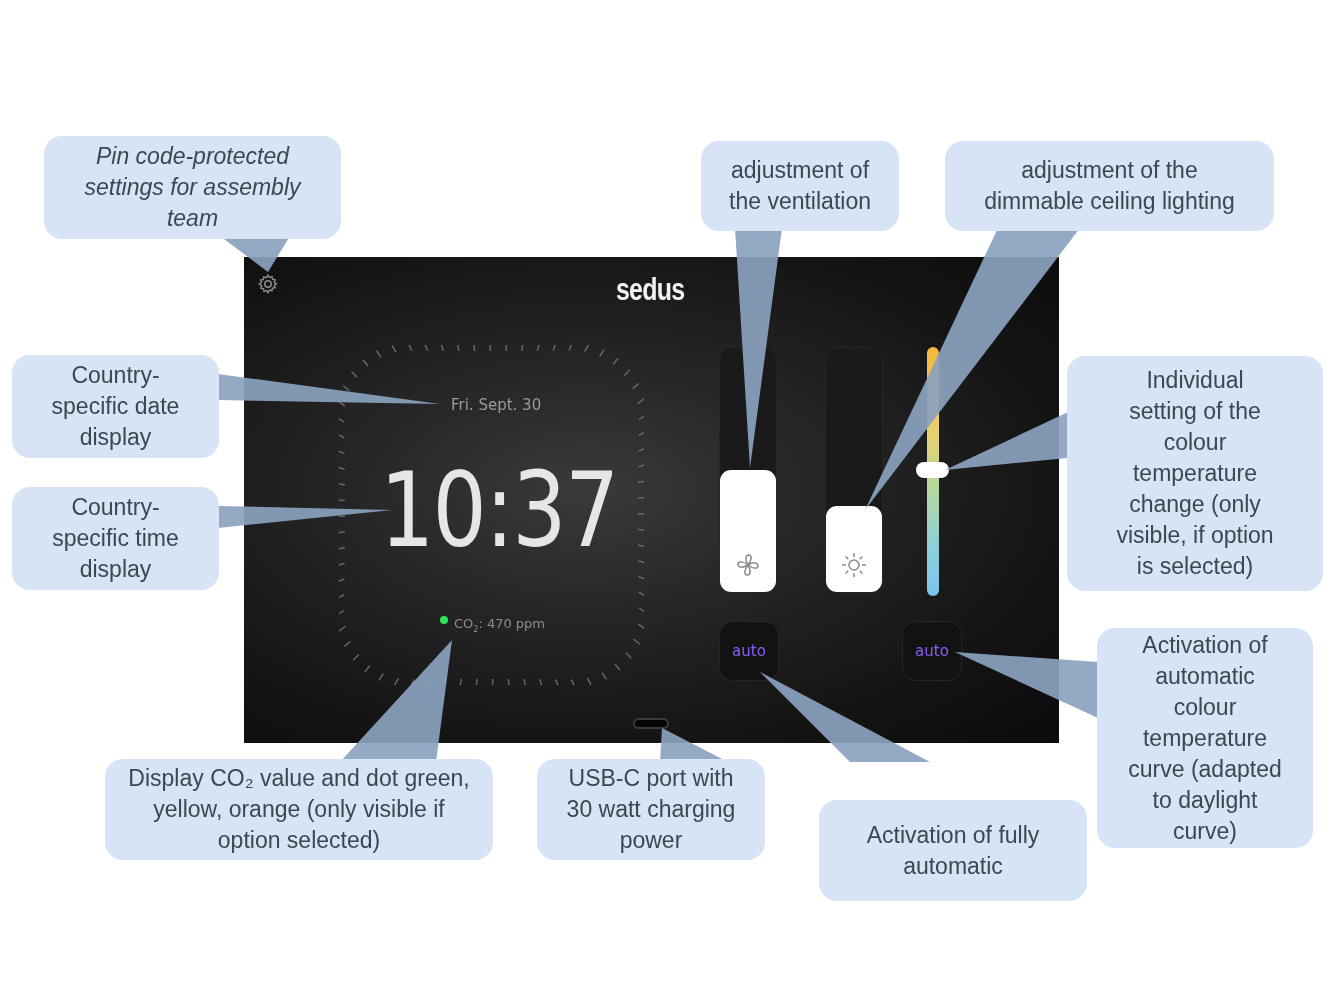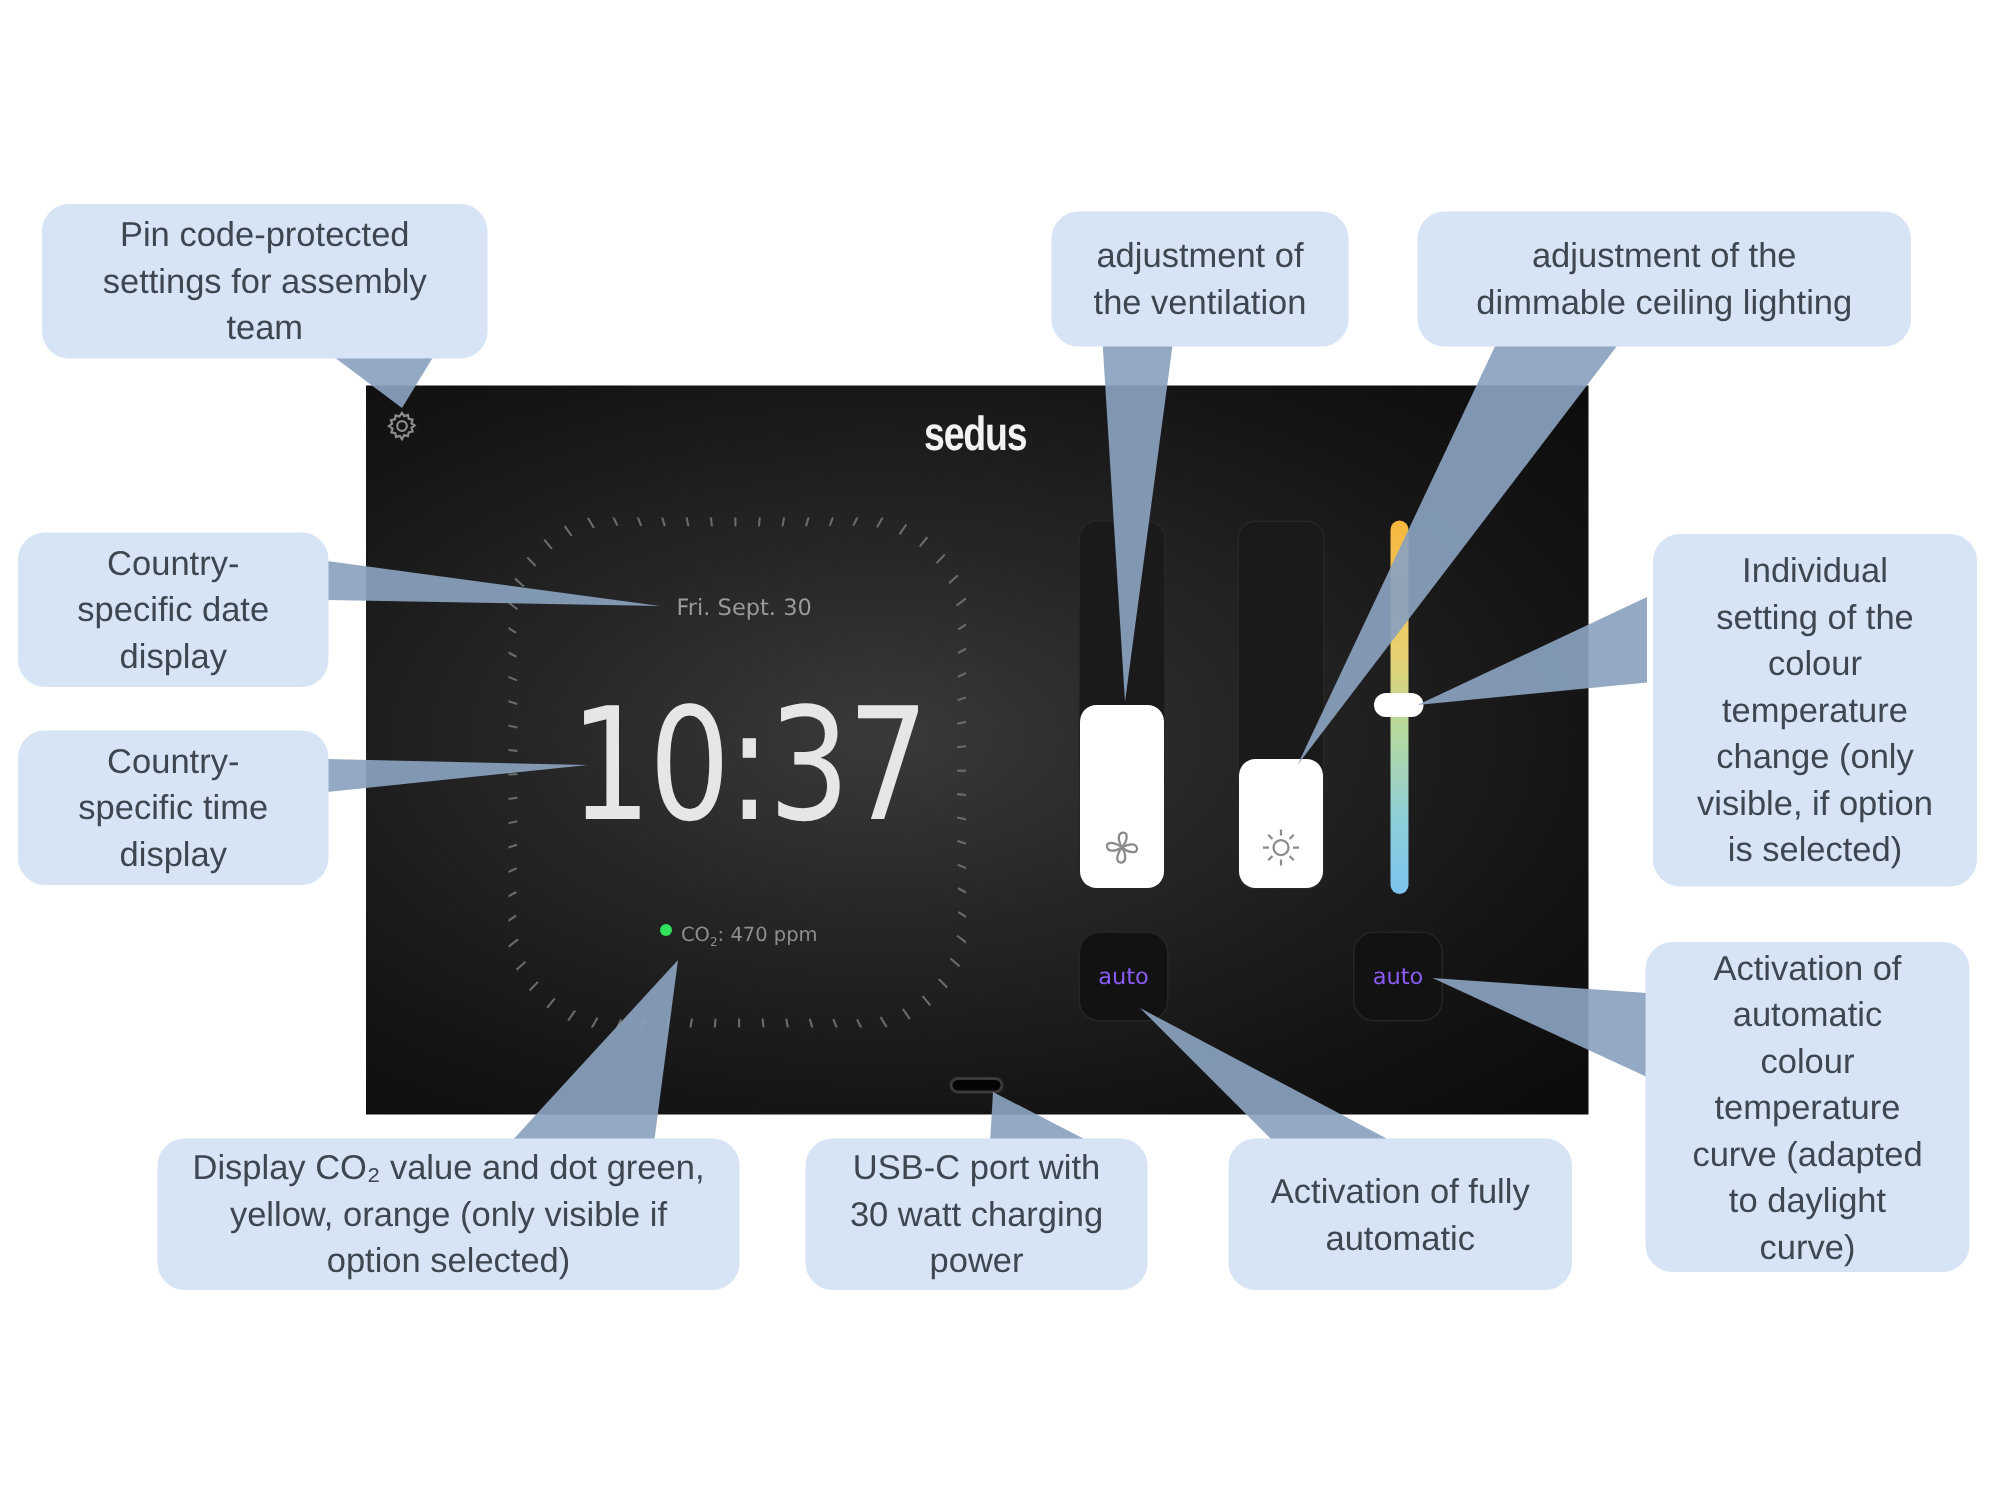--- a/index.html
+++ b/index.html
@@ -176,21 +176,21 @@
     <polygon points="218,374 218,400 440,404"></polygon>
     <polygon points="218,506 218,528 392,510"></polygon>
     <polygon points="1098,398 1098,455 945,470"></polygon>
     <polygon points="340,762 436,762 452,640"></polygon>
     <polygon points="660,762 728,762 662,728"></polygon>
     <polygon points="850,762 930,762 760,672"></polygon>
     <polygon points="1098,662 1098,718 955,652"></polygon>
   </g>
 </svg>
 
-<div class="callout" style="left:28px; top:136px; width:297px; height:103px;">
+<div class="callout" style="left:44px; top:136px; width:297px; height:103px;font-style:italic;">
   <div>
       <span>Pin code-protected</span>
       <span>settings for assembly</span>
       <span>team</span>
     </div>
 </div>
 
 <div class="callout" style="left:701px; top:141px; width:198px; height:90px;">
   <div>
       <span>adjustment of</span>
@@ -214,21 +214,21 @@
 </div>
 
 <div class="callout" style="left:12px; top:487px; width:207px; height:103px;">
   <div>
       <span>Country-</span>
       <span>specific time</span>
       <span>display</span>
     </div>
 </div>
 
-<div class="callout" style="left:1102px; top:356px; width:216px; height:235px;">
+<div class="callout" style="left:1067px; top:356px; width:256px; height:235px;">
   <div>
     <span>Individual</span>
     <span>setting of the</span>
     <span>colour</span>
     <span>temperature</span>
     <span>change (only</span>
     <span>visible, if option</span>
     <span>is selected)</span>
   </div>
 </div>
@@ -254,18 +254,18 @@
 </div>
 
 <div class="callout" style="left:537px; top:759px; width:228px; height:101px;">
   <div>
       <span>USB-C port with</span>
       <span>30 watt charging</span>
       <span>power</span>
     </div>
 </div>
 
-<div class="callout" style="left:819px; top:759px; width:229px; height:101px;">
+<div class="callout" style="left:819px; top:800px; width:268px; height:101px;">
   <div>
       <span>Activation of fully</span>
       <span>automatic</span>
     </div>
 </div>
 
 </body></html>

